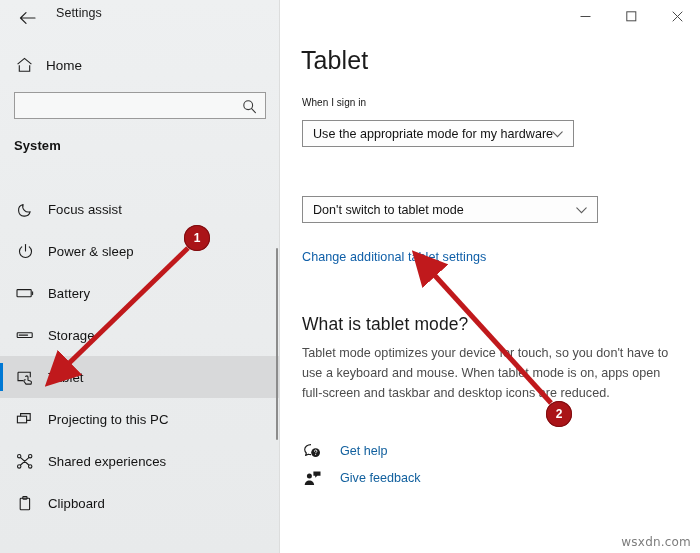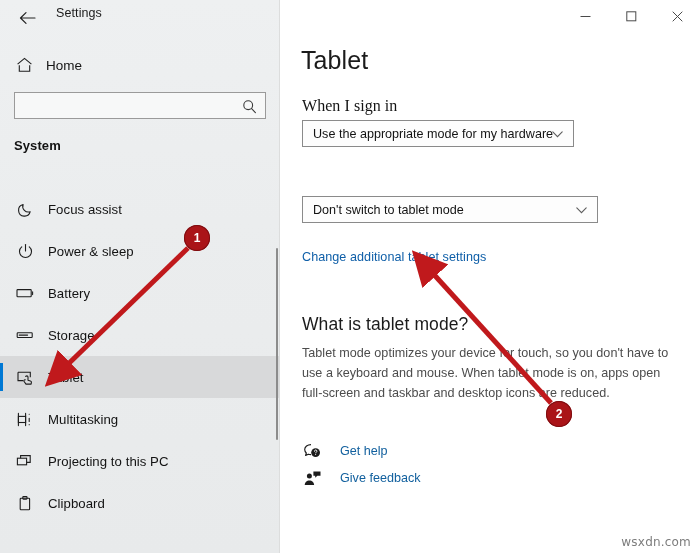--- a/index.html
+++ b/index.html
@@ -102,21 +102,21 @@
   .wc-min{right:92px;}
   .wc-max{right:46px;}
   .wc-close{right:0;}
 
   .page-title{
     position:absolute;left:21px;top:46px;
     font-size:25px;font-weight:400;color:#1b1b1b;letter-spacing:.1px;
   }
 
   .field-label{
-    position:absolute;font-size:16px;color:#141414;letter-spacing:.05px;font-family:Liberation Serif, serif;
+    position:absolute;font-size:10px;color:#141414;letter-spacing:.05px;
   }
   .lbl-signin{left:22px;top:97px;}
   .lbl-usedevice{left:22px;top:173px;}
 
   .combo{
     position:absolute;height:27px;box-sizing:border-box;
     background:#fdfdfd;border:1px solid #8a8a8a;
     display:flex;align-items:center;
   }
   .combo-1{left:22px;top:120px;width:272px;}
@@ -256,41 +256,43 @@
         <span class="nav-accent"></span>
         <span class="nav-icon">
           <svg width="19" height="17" viewBox="0 0 19 17" fill="none" stroke="currentColor" stroke-width="1.1">
             <path d="M2 3.2h12.3v5.1M2 3.2v8.4h5.2"></path>
             <path d="M9.6 8.1c0-.7.6-1.2 1.2-1.2s1.2.5 1.2 1.2v3.2l2.4.7c.7.2 1.1.8 1 1.5l-.3 1.6H10l-1.9-2.6c-.4-.5-.3-1.2.2-1.5.4-.3 1-.2 1.3.2" stroke-linejoin="round"></path>
           </svg>
         </span>
         <span class="nav-label">Tablet</span>
       </div>
 
-      <div class="nav-item">
-        <span class="nav-icon">
-          <svg width="18" height="17" viewBox="0 0 18 17" fill="none" stroke="currentColor" stroke-width="1.1">
-            <path d="M2.4 2.4v12.2M9.6 2.4v12.2" stroke-linecap="round"></path>
-            <rect x="2.4" y="5.4" width="7.2" height="6.1"></rect>
-            <path d="M13.2 3.2v.1M13.2 7.2v3.2M13.2 13.6v.1" stroke-linecap="round"></path>
-          </svg>
-        </span>
-        <span class="nav-label">Multitasking</span>
-      </div>
 
       <div class="nav-item">
         <span class="nav-icon">
           <svg width="18" height="16" viewBox="0 0 18 16" fill="none" stroke="currentColor" stroke-width="1.1">
             <rect x="1.4" y="5.2" width="9.2" height="6.6"></rect>
             <path d="M4.6 5.2V2.6h9.6v6.8h-3.6"></path>
           </svg>
         </span>
         <span class="nav-label">Projecting to this PC</span>
       </div>
 
+      <div class="nav-item">
+        <span class="nav-icon">
+          <svg width="18" height="17" viewBox="0 0 18 17" fill="none" stroke="currentColor" stroke-width="1.1">
+            <circle cx="3.2" cy="3.2" r="1.7"></circle>
+              <circle cx="14.2" cy="3.2" r="1.7"></circle>
+            <circle cx="3.2" cy="13.4" r="1.7"></circle>
+              <circle cx="14.2" cy="13.4" r="1.7"></circle>
+            <path d="M4.6 4.6 12.8 12M12.8 4.6 4.6 12" stroke-linecap="round"></path>
+          </svg>
+        </span>
+        <span class="nav-label">Shared experiences</span>
+      </div>
 
       <div class="nav-item">
         <span class="nav-icon">
           <svg width="16" height="17" viewBox="0 0 16 17" fill="none" stroke="currentColor" stroke-width="1.1">
             <rect x="3.2" y="3.2" width="9.4" height="11.6" rx="0.8"></rect>
             <rect x="5.8" y="1.6" width="4.2" height="2.6" rx="0.6"></rect>
           </svg>
         </span>
         <span class="nav-label">Clipboard</span>
       </div>

